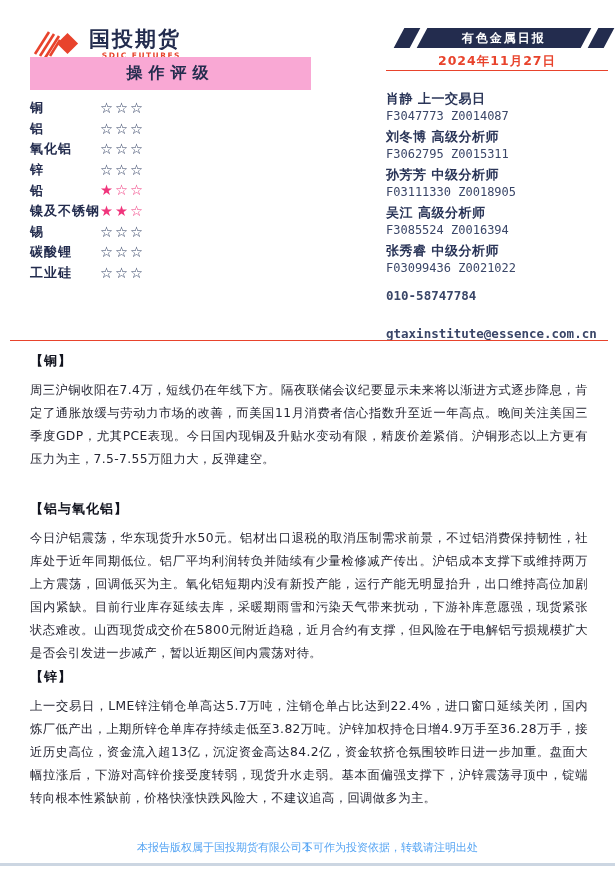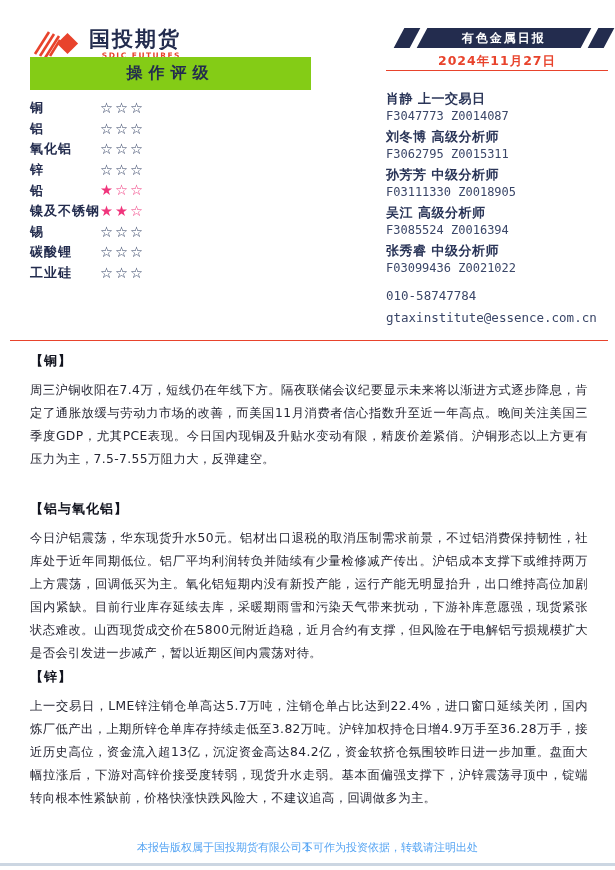--- a/index.html
+++ b/index.html
@@ -23,35 +23,35 @@
   .banner-gap { width: 7px; }
   .banner-main { flex: 1; background: #232c4e; transform: skewX(-28deg); display: flex; align-items: center; justify-content: center; }
   .banner-main span { transform: skewX(28deg); color: #ffffff; font-size: 12px; font-weight: bold; letter-spacing: 2px; }
 
   .date-block { position: absolute; left: 386px; top: 53px; width: 222px; text-align: center;
     color: #e8432c; font-size: 12.5px; font-weight: bold; 
     border-bottom: 1.5px solid #e8432c; letter-spacing: 1px; }
 
   
   .ratings-header { position: absolute; left: 30px; top: 57px; width: 281px; height: 33px;
-    background: #84cc16; color: #232c4e; font-size: 16px; font-weight: bold;
+    background: #f9a8d4; color: #232c4e; font-size: 16px; font-weight: bold;
     display: flex; align-items: center; justify-content: center; letter-spacing: 6px; }
   .ratings-list { position: absolute; left: 30px; top: 98px; width: 290px; }
   .rating-row { display: flex; align-items: center; height: 20.6px; }
   .rating-label { min-width: 70px; font-size: 13px; font-weight: bold; color: #232c4e; letter-spacing: 1px; }
   .stars { font-size: 14.5px; color: #2b3a5e; letter-spacing: 2px; line-height: 1; }
   .stars[data-color="pink"] { color: #f0357c; }
 
   
   .analysts { position: absolute; left: 386px; top: 90px; width: 224px; }
   .analyst-name-line { font-size: 13px; font-weight: bold; color: #2a3558; height: 19px; letter-spacing: 0.5px; }
   .analyst-codes { font-family: "DejaVu Sans Mono", "Liberation Mono", monospace; font-size: 12px; color: #3a4668; height: 19px; }
-  .contact { position: absolute; left: 386px; top: 288px; width: 224px; }
+  .contact { position: absolute; left: 386px; top: 288px; width: 224px; font-weight: bold; }
   .contact-phone { font-family: "DejaVu Sans Mono", "Liberation Mono", monospace; font-size: 12.5px; color: #3a4668; height: 22px; }
-  .contact-email { font-family: "DejaVu Sans Mono", "Liberation Mono", monospace; font-size: 12.5px; color: #3a4668; text-decoration: none; display: block; }
+  .contact-email { font-family: "DejaVu Sans Mono", "Liberation Mono", monospace; font-size: 12.5px; color: #3a4668; text-decoration: none; display: block; margin-top: 16px; }
 
   .divider { position: absolute; left: 10px; right: 7px; top: 340px; border-top: 1.6px solid #e8432c; }
 
   
   .section { position: absolute; left: 30px; width: 558px; }
   .section-copper   { top: 352px; }
   .section-aluminum { top: 500px; }
   .section-zinc     { top: 668px; }
   .section-heading { font-size: 13px; font-weight: bold; color: #12141f; margin-bottom: 9px; letter-spacing: 1px; }
   .section-body { font-size: 12.3px; line-height: 23px; color: #262633; text-align: justify; letter-spacing: 0.4px; }

